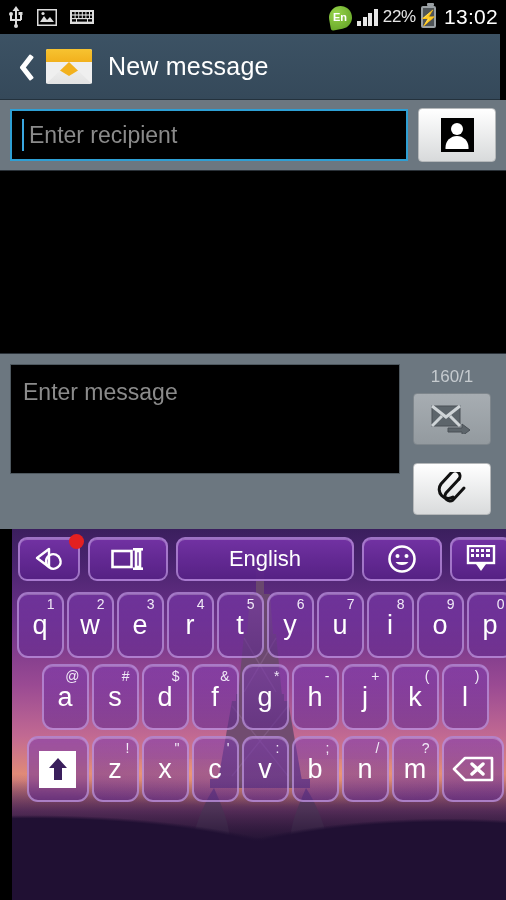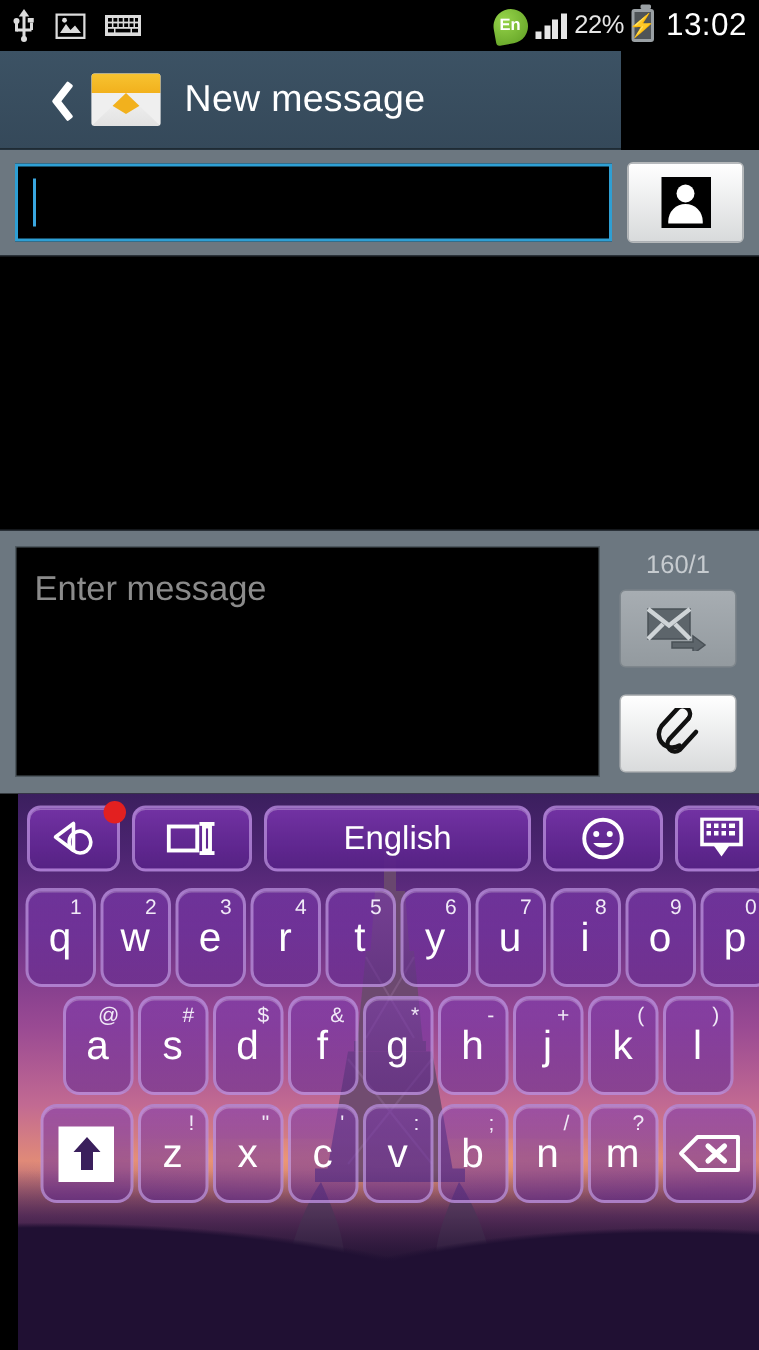--- a/index.html
+++ b/index.html
@@ -42,24 +42,24 @@
     display:flex; align-items:center; justify-content:center;
   }
   .batt:before{
     content:""; position:absolute; top:-5px; left:4px; width:7px; height:3px;
     background:#9aa0a4; border-radius:1px;
   }
   .batt b { color:#d8d8d8; font-size: 15px; line-height:1; font-style: normal; }
 
   
   .titlebar {
-    position: absolute; top: 34px; left: 0; width: 414px; height: 66px;
+    position: absolute; top: 34px; left: 0; width: 500px; height: 66px;
     background: linear-gradient(#3c5264, #35495a);
     border-bottom: 1px solid #24323d;
-    display: flex; align-items: center; padding-left: 25px;
+    display: flex; align-items: center; padding-left: 10px;
   }
   .backchev { width: 30px; height: 40px; position: relative; cursor: pointer; }
   .backchev:before, .backchev:after {
     content:""; position:absolute; left:9px; width: 5px; height: 17px;
     background: #fff; border-radius: 1px;
   }
   .backchev:before { top: 5px; transform: rotate(38deg); transform-origin: bottom; }
   .backchev:after  { top: 19px; transform: rotate(-38deg); transform-origin: top; }
   .envelope {
     width: 46px; height: 35px; margin-left: 6px; position: relative;
@@ -118,21 +118,21 @@
     position: absolute; top: 170px; left: 0; width: 506px; height: 184px;
     background: #000; border-top: 1px solid #2a3138; border-bottom: 1px solid #2a3138;
   }
 
   
   .compose {
     position: absolute; top: 354px; left: 0; width: 506px; height: 175px;
     background: #6c7780; display: flex; padding: 10px; gap: 8px;
   }
   .msg-field {
-    width: 390px; height: 154px; background: #000; border: 1px solid #4e585f;
+    width: 390px; height: 110px; background: #000; border: 1px solid #4e585f;
     padding: 14px 12px; cursor: text;
   }
   .msg-ph { color: #8b8b8b; font-size: 23px; }
   .compose-right { flex: 1; display: flex; flex-direction: column; align-items: center; }
   .counter { color: #c6cbcf; font-size: 17px; margin: 3px 0 6px 0; }
   .send-btn {
     width: 78px; height: 52px; border-radius: 4px;
     background: linear-gradient(#a7adb2, #939a9f);
     border: 1px solid #7e868c;
     display:flex; align-items:center; justify-content:center; cursor: pointer;
@@ -307,20 +307,21 @@
       <div class="flap"></div>
         <div class="fold-l"></div>
         <div class="fold-r"></div>
     </div>
     <div class="ttl">New message</div>
   </div>
 
   <div class="recip-bar">
     <div class="recip-field">
       <span class="caret"></span>
+      <span class="recip-ph">Enter recipient</span>
     </div>
     <div class="contacts-btn">
       <span class="contacts-ico"></span>
     </div>
   </div>
 
   <div class="conversation"></div>
 
   <div class="compose">
     <div class="msg-field">

